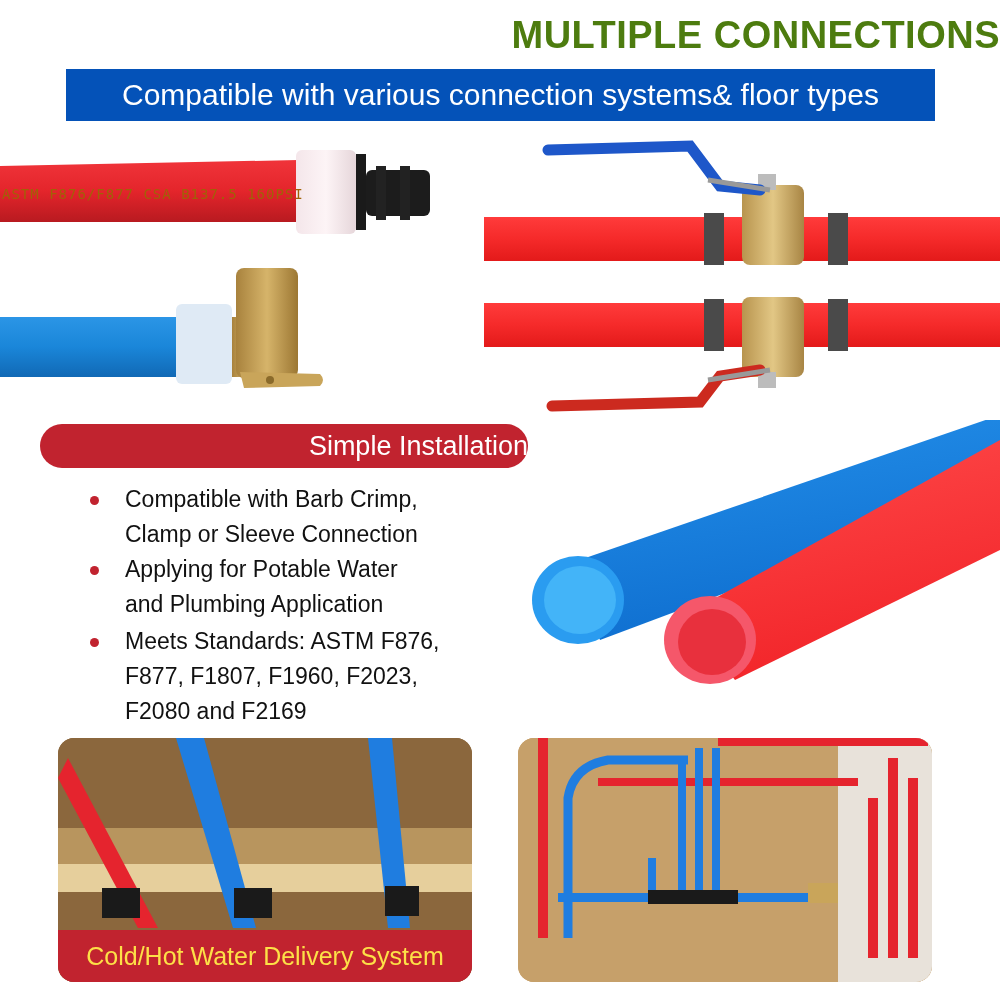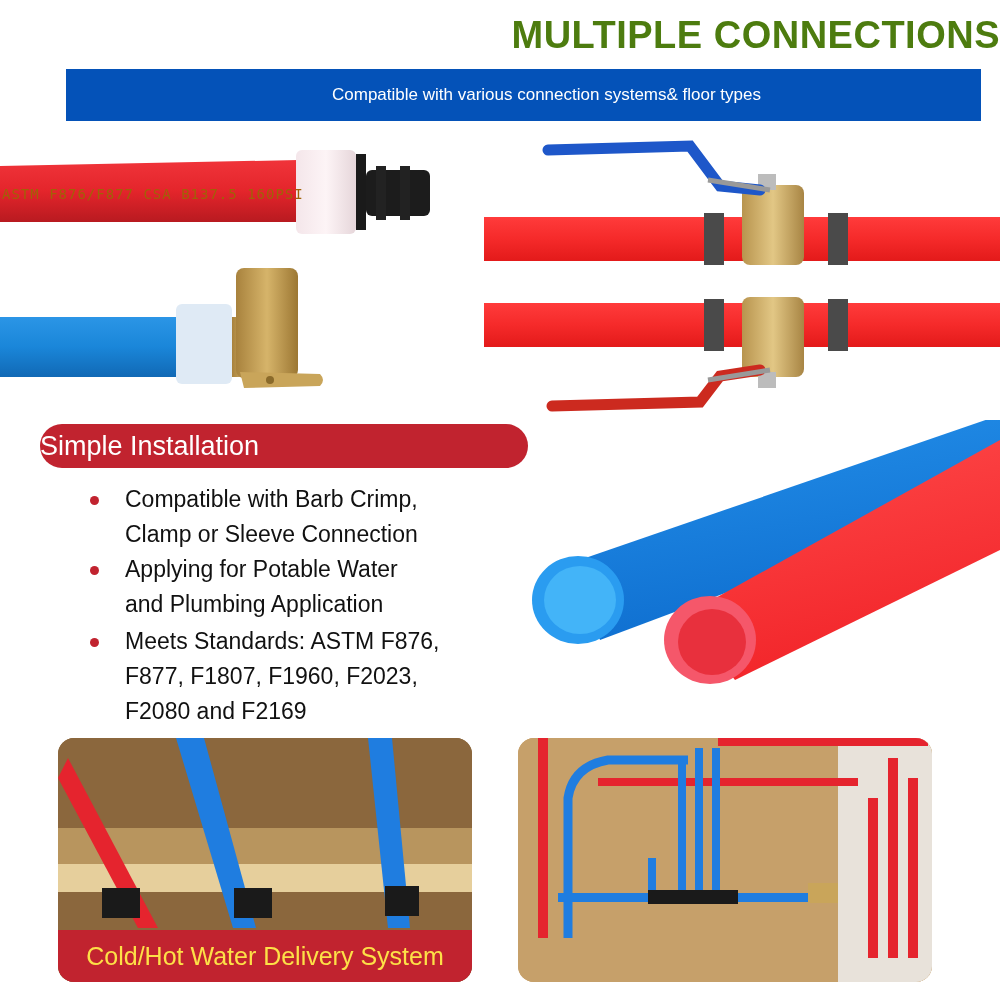--- a/index.html
+++ b/index.html
@@ -1,20 +1,20 @@
 <!DOCTYPE html>
 <html><head>
 <meta charset="utf-8">
 <style>
   html, body { margin:0; padding:0; background:#ffffff; }
   body { width:1000px; height:1000px; position:relative; overflow:hidden; font-family:"Liberation Sans", sans-serif; }
   .abs { position:absolute; }
   .title { left:0; width:1000px; top:14px; text-align:right; font-weight:bold; font-size:38px; color:#4d7c0f; letter-spacing:0.5px; font-family:"Liberation Sans", sans-serif; }
-  .subbar { left:66px; top:69px; width:869px; height:52px; background:#0452b8; color:#fff; font-size:17px; display:flex; align-items:center; justify-content:center;padding-left:46px; }
-  .pill { left:40px; top:424px; width:488px; height:44px; background:#c1232f; border-radius:22px; color:#fff; font-size:27px; display:flex; align-items:center; justify-content:flex-start; }
+  .subbar { left:66px; top:69px; width:869px; height:52px; background:#0452b8; color:#fff; font-size:30px; display:flex; align-items:center; justify-content:center; }
+  .pill { left:40px; top:424px; width:488px; height:44px; background:#c1232f; border-radius:22px; color:#fff; font-size:27px; display:flex; align-items:center; justify-content:flex-end; }
   .bullets { left:88px; top:482px; width:420px; }
   .bullet { position:relative; padding-left:37px; font-size:23px; line-height:35px; color:#111; margin-bottom:0px; }
   .bullet .dot { position:absolute; left:2px; top:14px; width:9px; height:9px; border-radius:50%; background:#c1232f; }
   .bullet .txt { white-space:pre-line; }
   .card { border-radius:16px; overflow:hidden; }
   .card .cap { position:absolute; left:0; right:0; bottom:0; height:52px; background:#c1232f; color:#fde047; font-size:25px; display:flex; align-items:center; justify-content:center; }
   svg { display:block; }
 </style>
 </head>
 <body>

